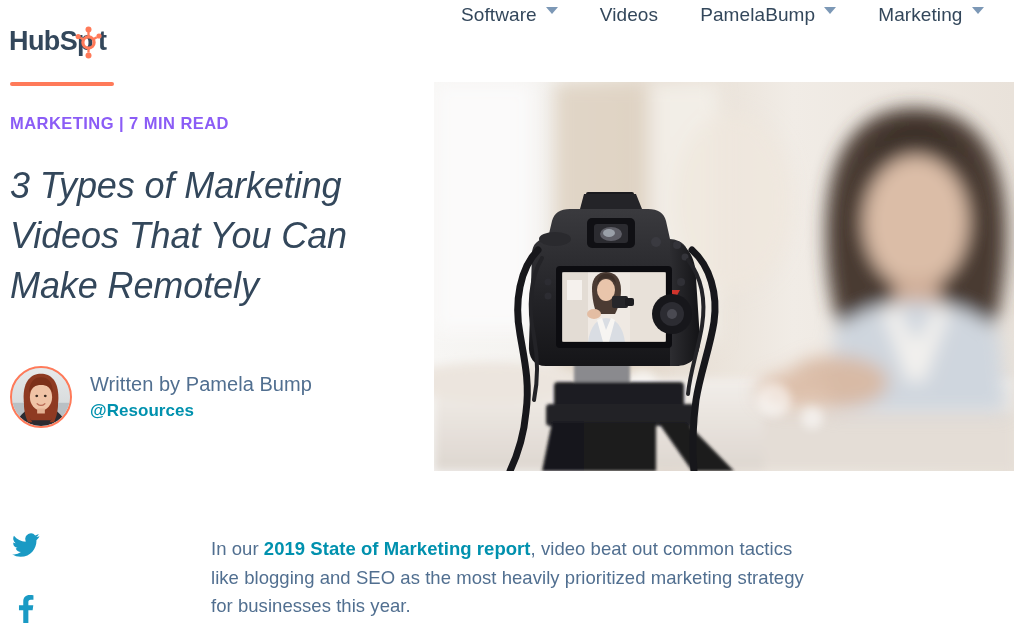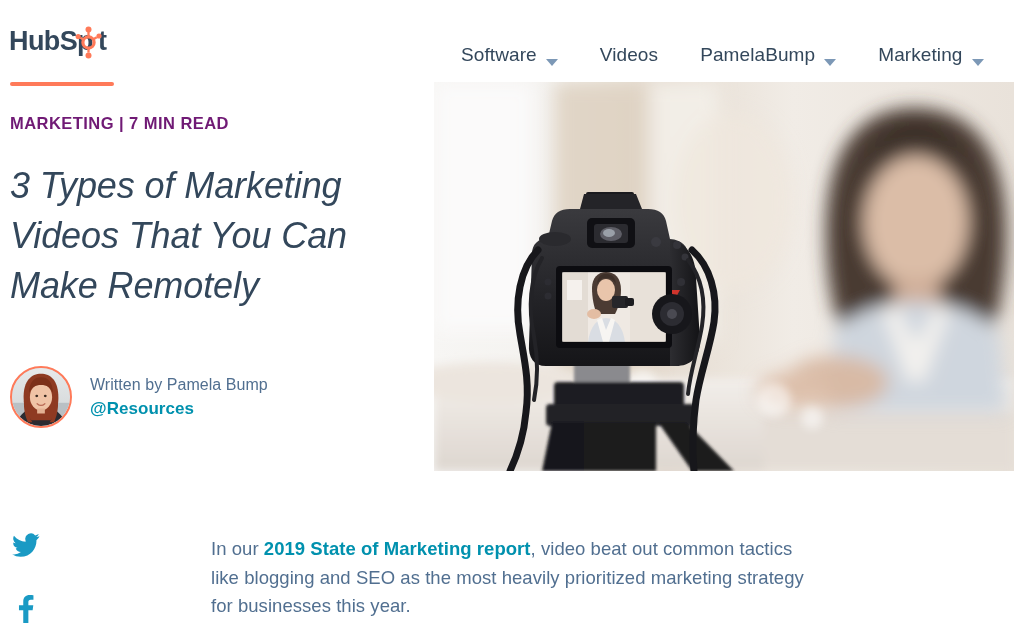--- a/index.html
+++ b/index.html
@@ -39,23 +39,23 @@
     position: absolute;
     left: 440px;
     top: 0;
     height: 78px;
     display: flex;
     align-items: center;
     gap: 0px;
   }
   .nav-item {
     display: flex;
-    align-items: flex-end;
+    align-items: flex-start;
     gap: 9px;
-    padding: 12px 21px;
+    padding: 4px 21px;
     height: 78px;
     cursor: pointer;
     white-space: nowrap;
   }
   .nav-label {
     font-size: 19px;
     color: #33475b;
     letter-spacing: 0.1px;
     font-weight: 400;
   }
@@ -80,21 +80,21 @@
     height: 4px;
     background: #ff7a59;
     border-radius: 2px;
     margin-bottom: 28px;
   }
 
   .eyebrow {
     font-size: 16.5px;
     font-weight: 700;
     letter-spacing: 0.45px;
-    color: #701a75;
+    color: #8b5cf6;
     margin-bottom: 28px;
     margin-top: 8px;
   }
 
   .headline {
     font-size: 36px;
     line-height: 50px;
     font-weight: 400;
     color: #33475b;
     letter-spacing: -0.1px;
@@ -118,21 +118,21 @@
     border: 2px solid #ff7a59;
     overflow: hidden;
     position: relative;
     flex: none;
     background: #d9d9d9;
   }
   .avatar svg { display: block; width: 100%; height: 100%; }
 
   .byline-text { display: flex; flex-direction: column; gap: 5px; }
   .written-by {
-    font-size: 16px;
+    font-size: 20px;
     color: #516f90;
     letter-spacing: 0.05px;
     text-align: right;
   }
   .handle {
     font-size: 17px;
     font-weight: 700;
     color: #0091ae;
     cursor: pointer;
     letter-spacing: 0.05px;

